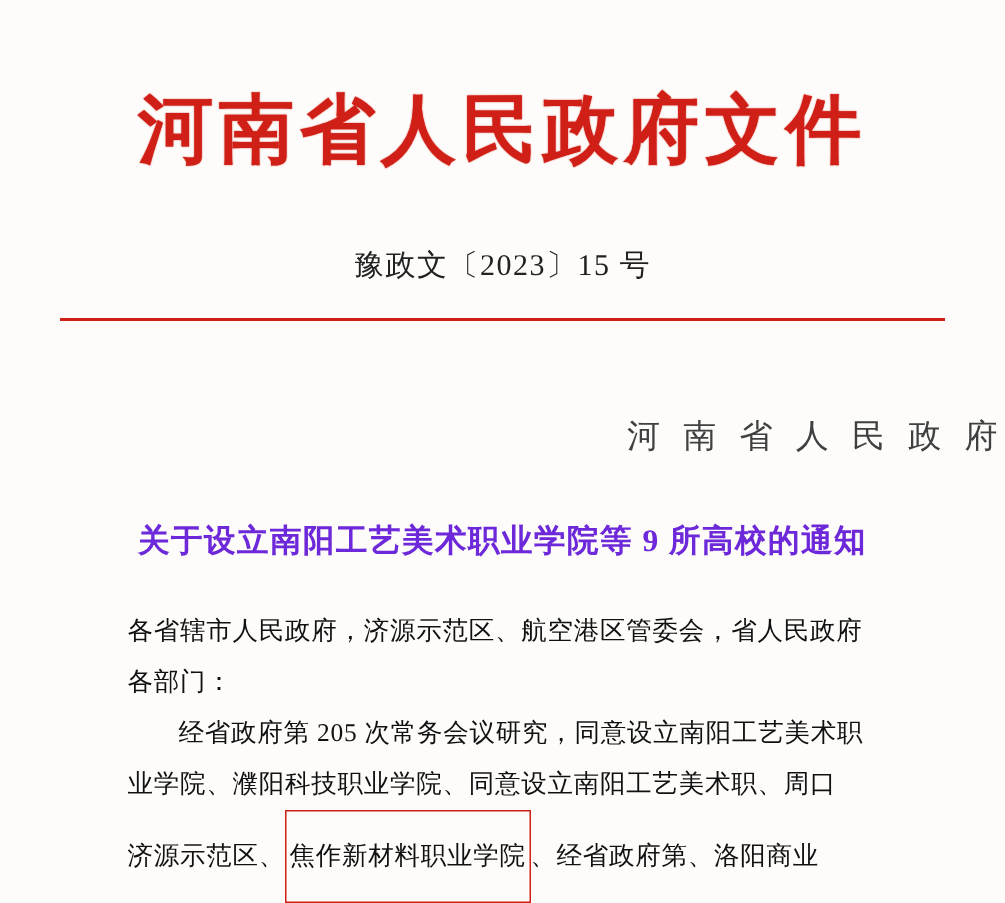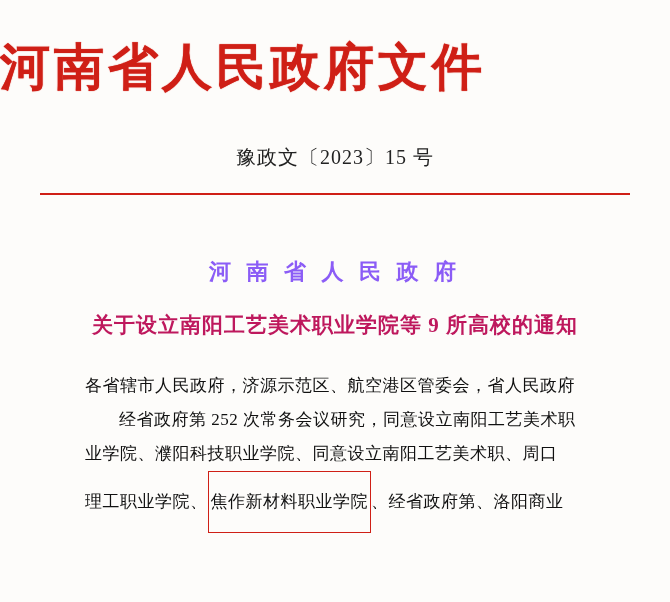--- a/index.html
+++ b/index.html
@@ -14,57 +14,58 @@
     overflow: hidden;
   }
   .page {
     position: relative;
     width: 670px;
     height: 602px;
     background: #fdfcfa;
     box-sizing: border-box;
   }
   .doc-title {
+    text-align: center;
     color: #cf1f16;
     font-family: "DejaVu Serif", "Liberation Serif", serif;
     font-weight: bold;
     font-size: 50px;
     letter-spacing: 4px;
     line-height: 1;
-    padding-top: 42px;
+    padding-top: 61px;
     text-shadow: 0 0 1px #cf1f16;
   }
   .doc-number {
     text-align: center;
     font-size: 20px;
     color: #222;
     letter-spacing: 1px;
     margin-top: 52px;
   }
   .red-rule {
     width: 590px;
     height: 2px;
     background: #cf1f16;
     margin: 22px auto 0 auto;
   }
   .issuer {
-    text-align: center;
+    text-align: right;
     font-size: 22px;
-    font-weight: bold;
-    color: #8b5cf6;
+    font-weight: normal;
+    color: #404040;
     letter-spacing: 5px;
     margin-top: 62px;
   }
   .subject {
     text-align: center;
     font-size: 21px;
     font-weight: bold;
-    color: #be185d;
+    color: #6d28d9;
     letter-spacing: 1px;
-    margin-top: 24px;
+    margin-top: 40px;
   }
   .body-text {
     margin: 30px auto 0 auto;
     width: 500px;
     font-size: 17px;
     color: #111;
     line-height: 34px;
     letter-spacing: 0.5px;
     text-align: justify;
   }
@@ -91,20 +92,21 @@
   <div class="doc-number">豫政文〔2023〕15 号</div>
 
   <div class="red-rule"></div>
 
   <div class="issuer">河 南 省 人 民 政 府</div>
 
   <div class="subject">关于设立南阳工艺美术职业学院等 9 所高校的通知</div>
 
   <div class="body-text">
     <p class="para">各省辖市人民政府，济源示范区、航空港区管委会，省人民政府</p>
-    <p class="para indent">经省政府第 252 次常务会议研究，同意设立南阳工艺美术职</p>
+    <p class="para">各部门：</p>
+    <p class="para indent">经省政府第 205 次常务会议研究，同意设立南阳工艺美术职</p>
     <p class="para">业学院、濮阳科技职业学院、同意设立南阳工艺美术职、周口</p>
     <p class="para">
-      <span>理工职业学院、</span><span class="boxed">焦作新材料职业学院</span><span>、经省政府第、洛阳商业</span>
+      <span>济源示范区、</span><span class="boxed">焦作新材料职业学院</span><span>、经省政府第、洛阳商业</span>
     </p>
   </div>
 
 </div>
 
 </body></html>

